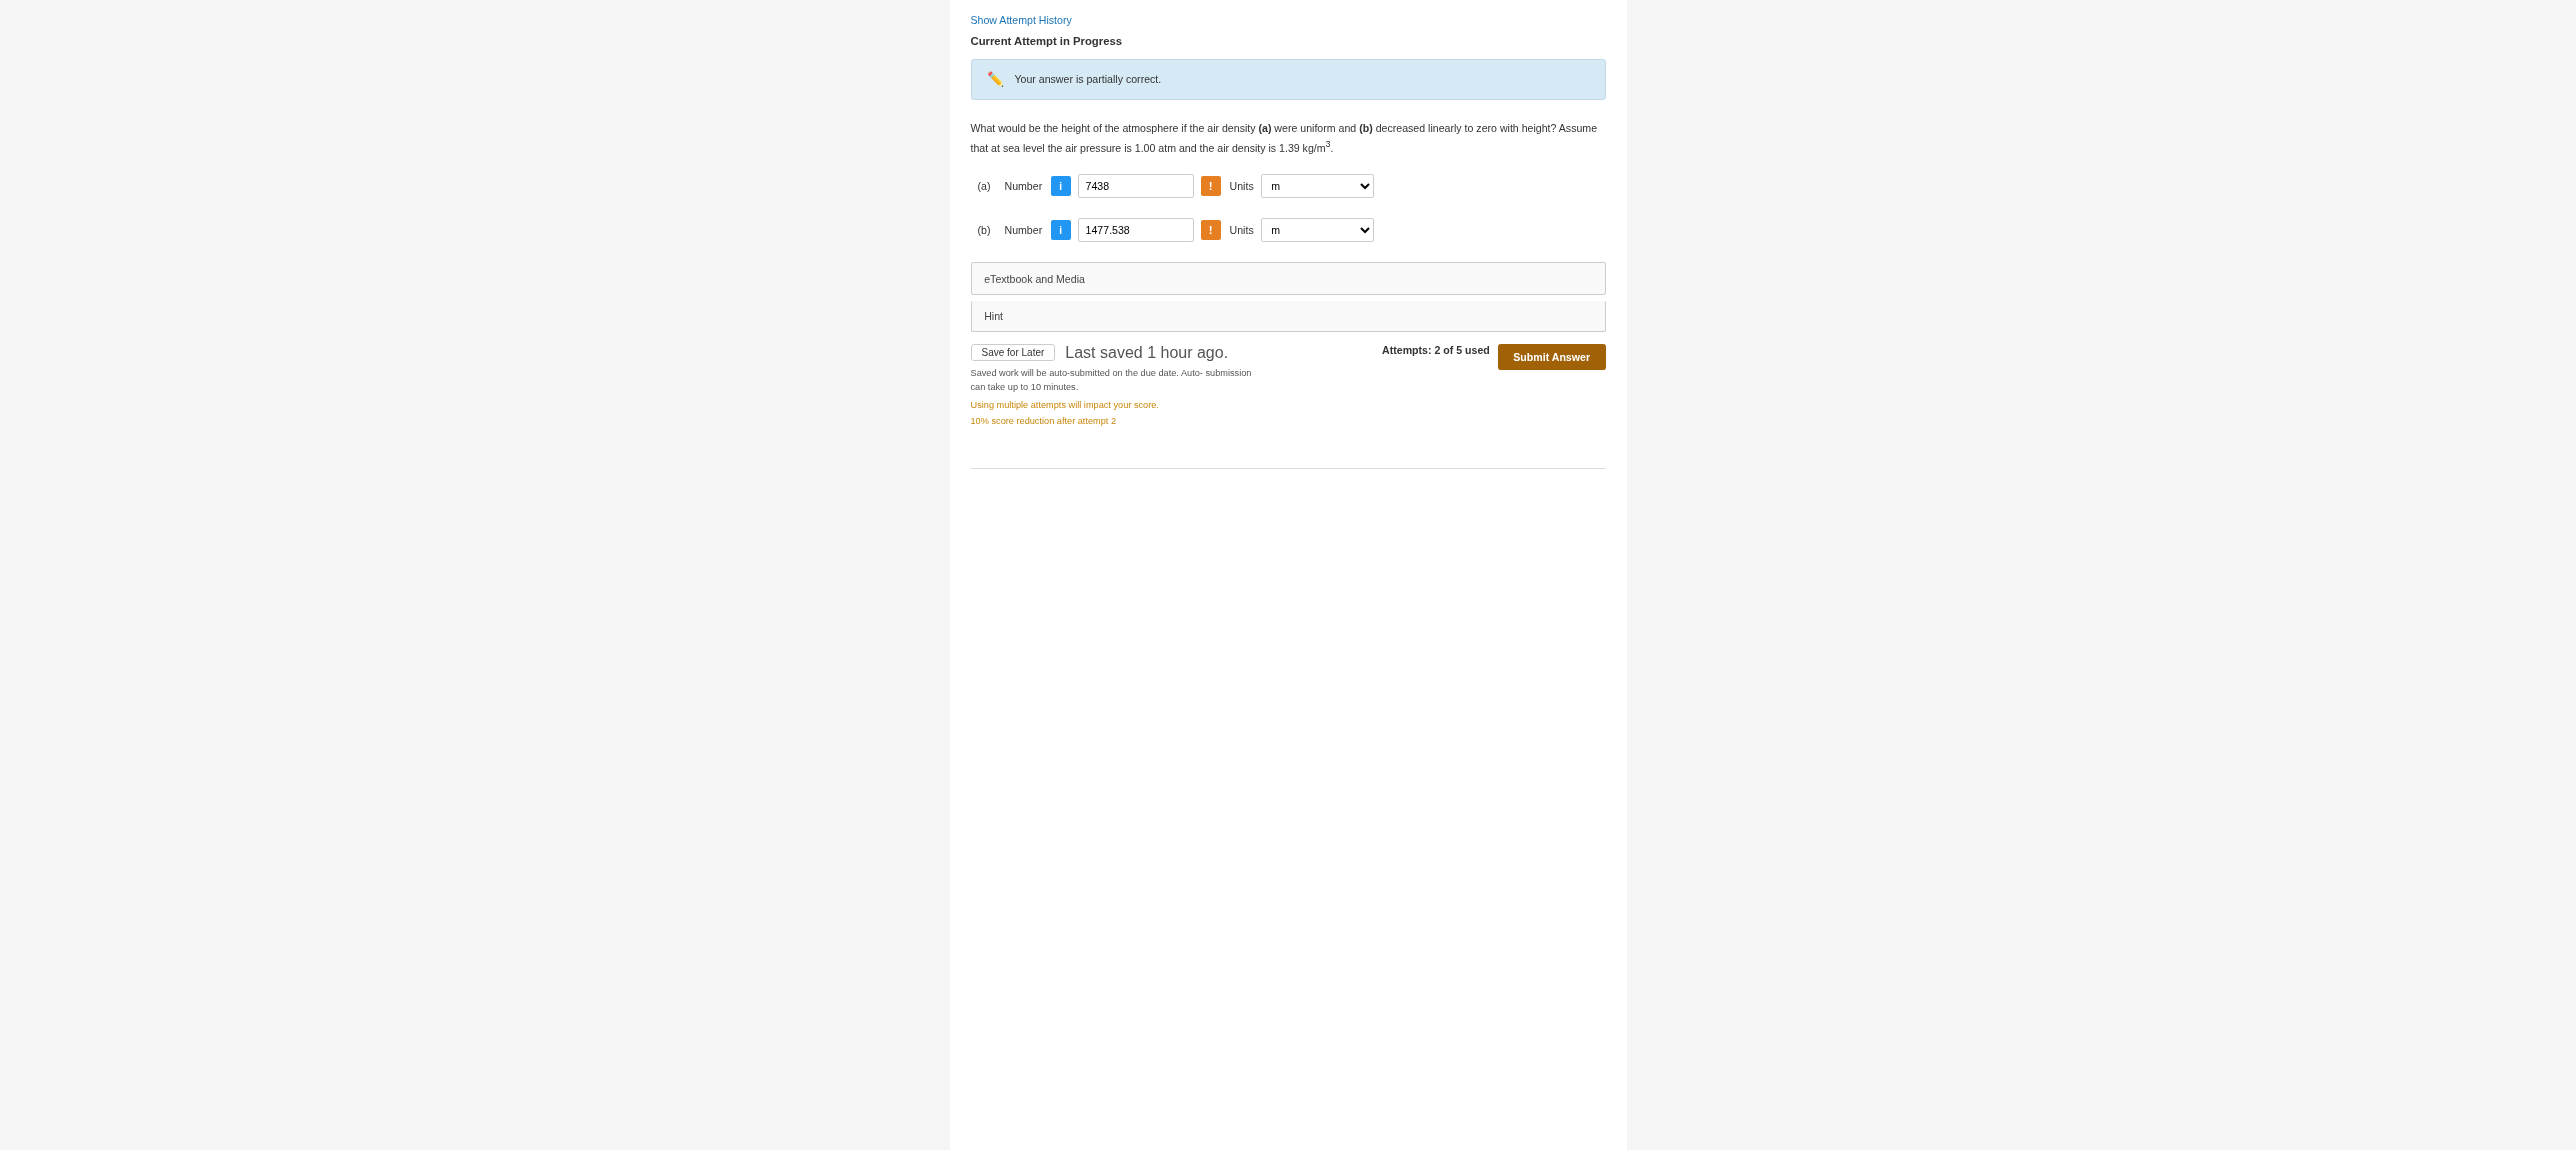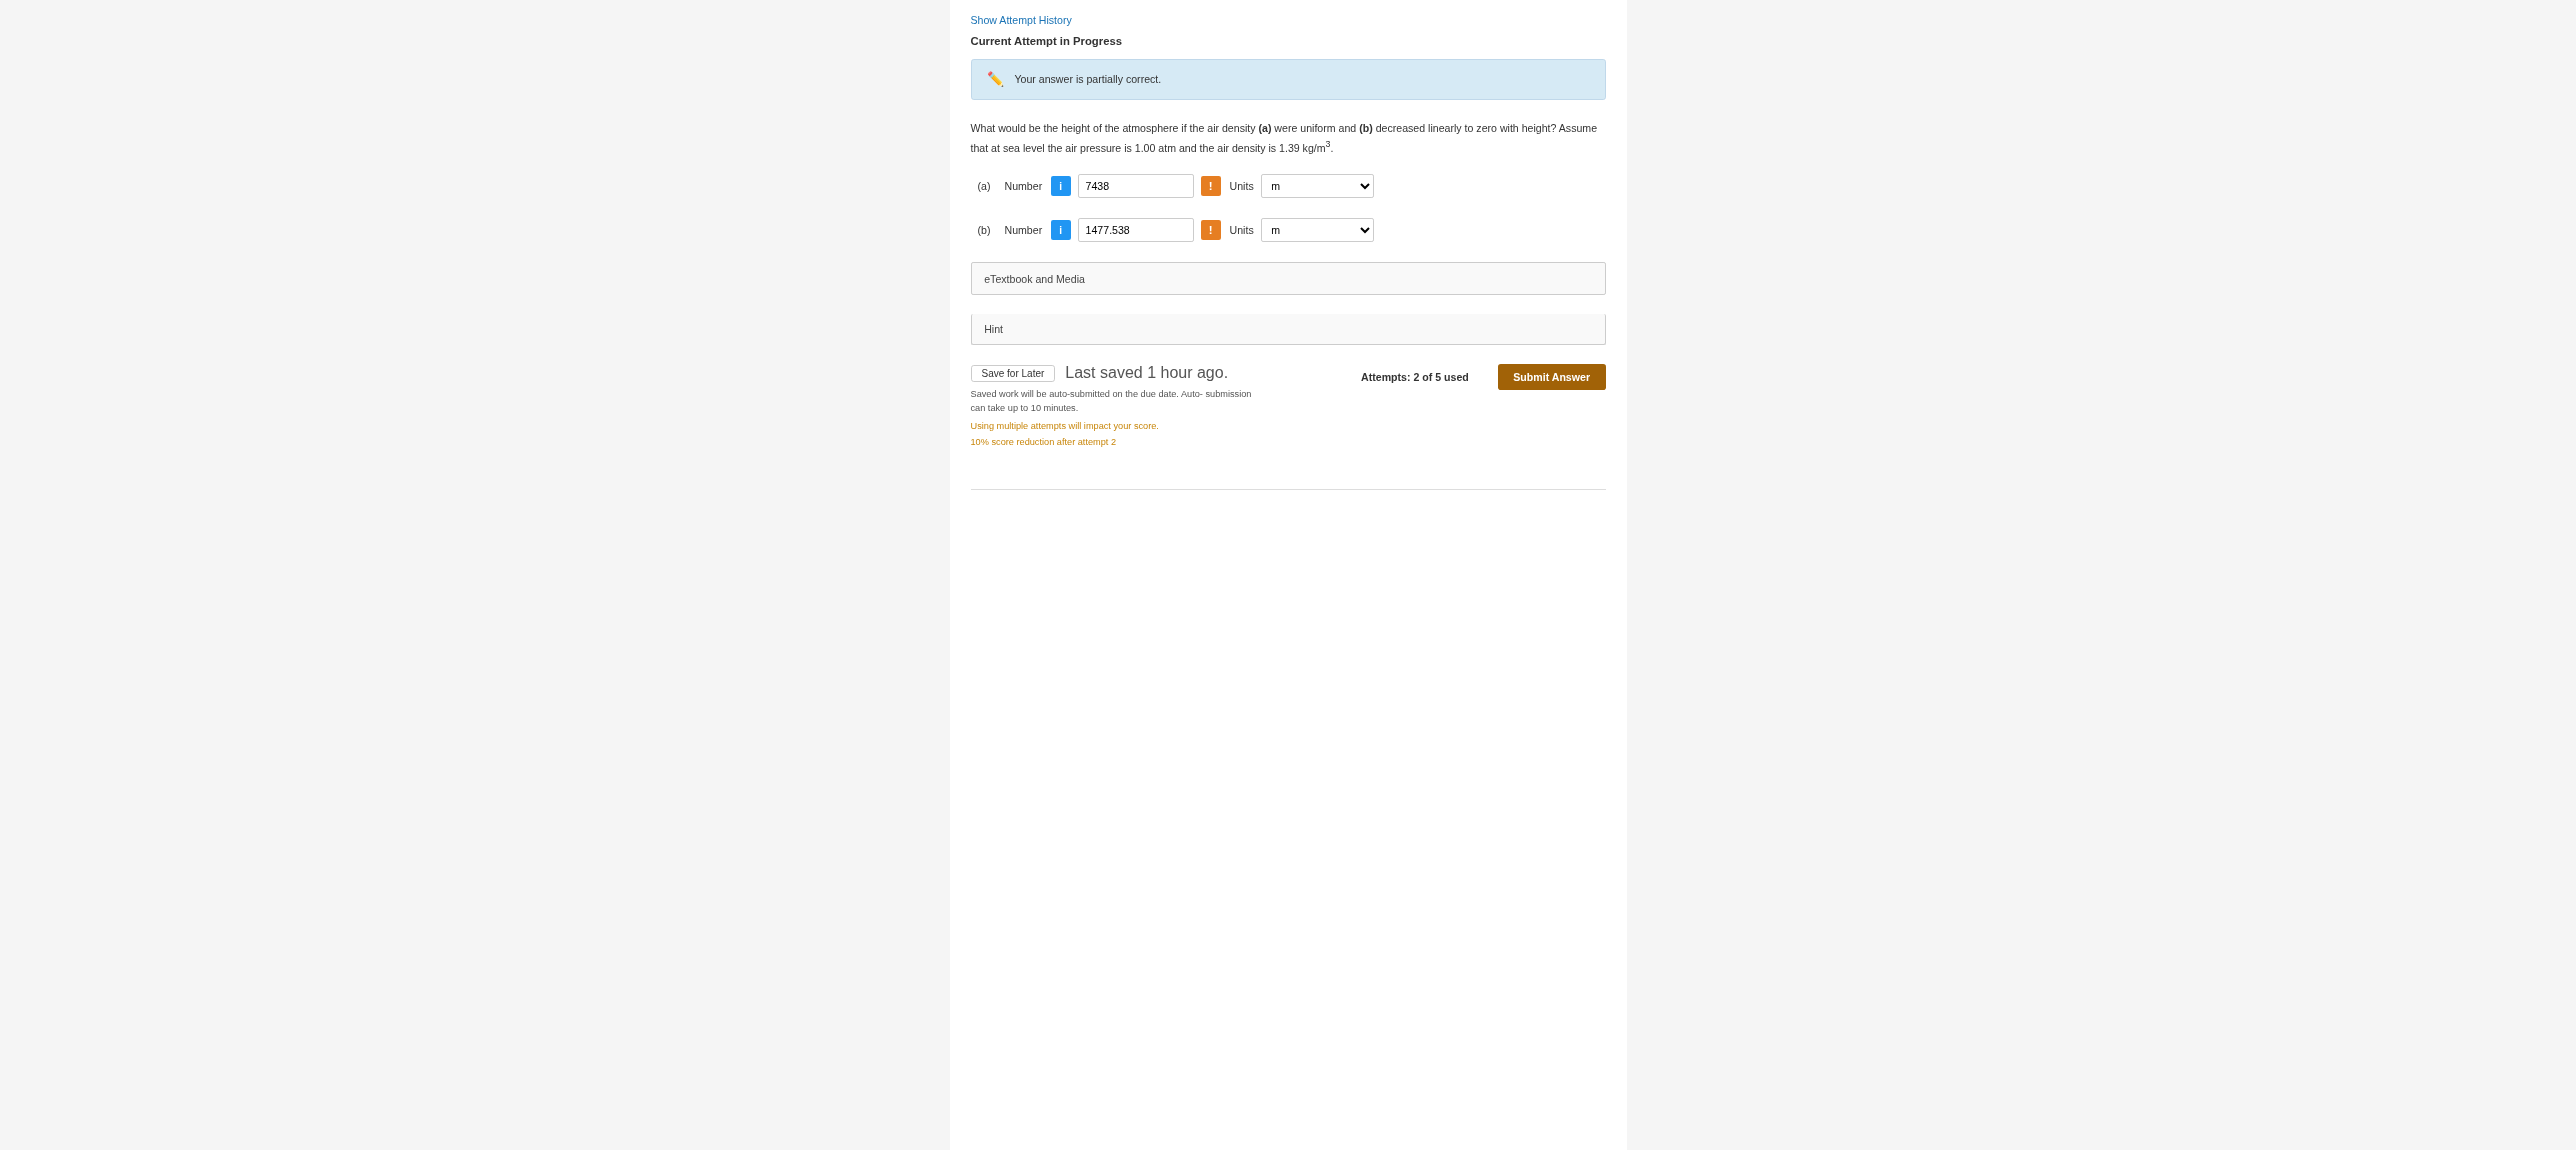--- a/index.html
+++ b/index.html
@@ -121,21 +121,21 @@
       width: 113px;
       background: #fff;
       cursor: pointer;
     }
     .section-box {
       border: 0.7px solid #ccc;
       border-radius: 2.1px;
       padding: 9.2px 12.7px;
       font-size: 10.6px;
       color: #444;
-      margin-bottom: 19px;
+      margin-bottom: 6px;
       background: #f9f9f9;
       cursor: pointer;
     }
     .section-box + .section-box {
       margin-top: 0;
       border-top: none;
     }
     .bottom-bar {
       display: flex;
       align-items: flex-start;
@@ -178,22 +178,22 @@
       text-decoration: none;
       font-size: 9.2px;
       display: block;
     }
     .score-reduction-text {
       color: #c8860a;
       font-size: 9.2px;
     }
     .right-bottom {
       display: flex;
-      align-items: center;
-      gap: 29px;
+      align-items: flex-start;
+      gap: 8px;
     }
     .attempts-text {
       font-size: 10.6px;
       font-weight: bold;
       color: #333;
     }
     .submit-btn {
       background: #a16207;
       color: #fff;
       border: none;

